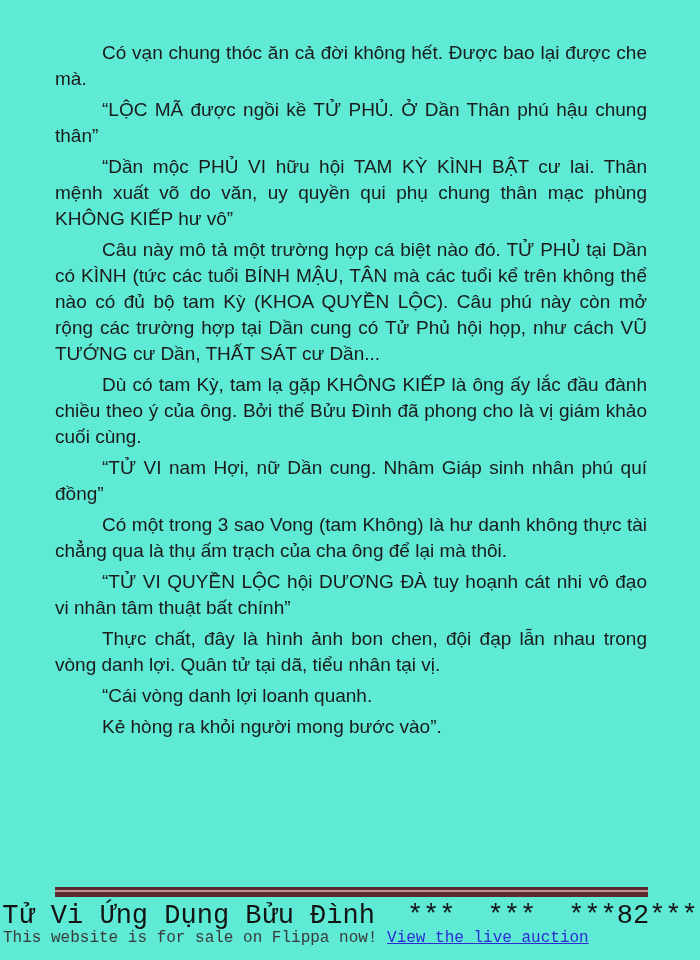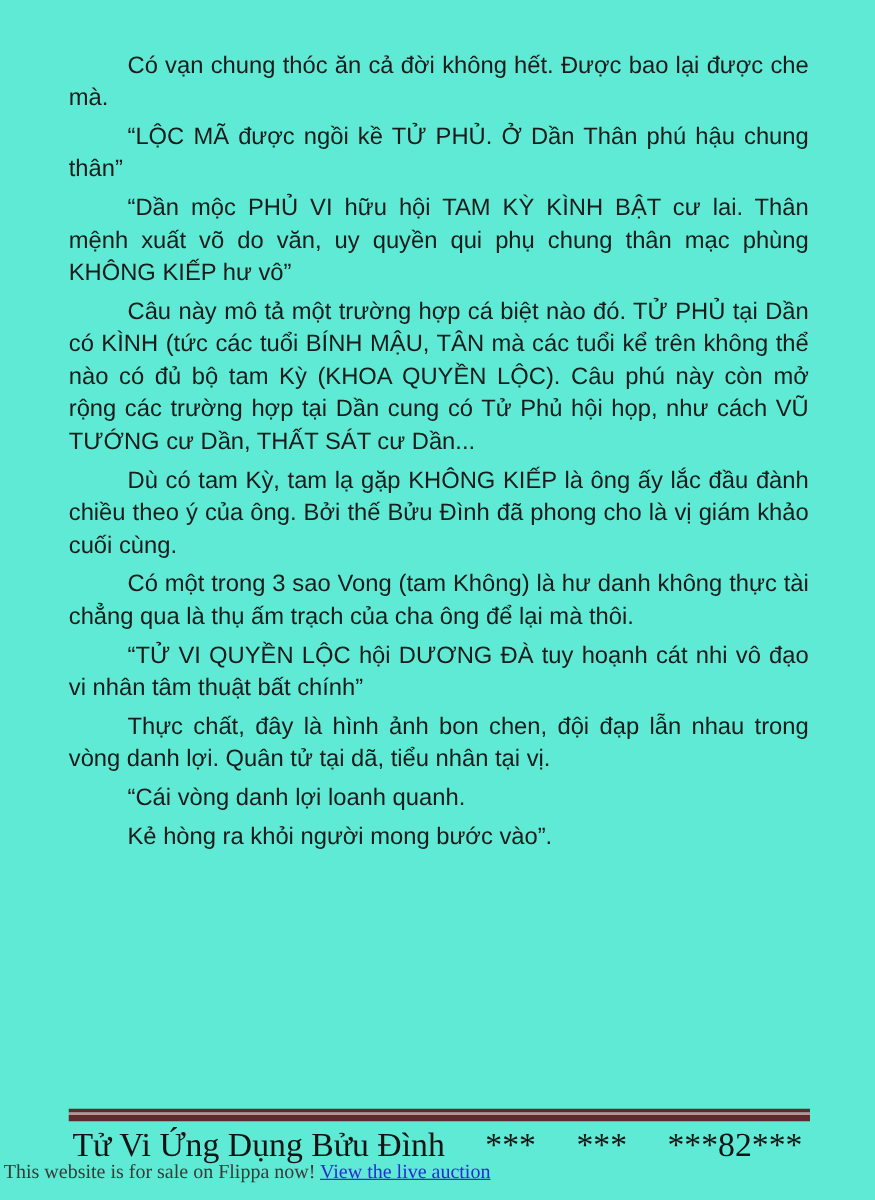--- a/index.html
+++ b/index.html
@@ -33,33 +33,33 @@
   }
   .rule-seg-top { height: 3px; background: #5e2b2d; }
   .rule-seg-mid { height: 2px; background: #bb9193; }
   .rule-seg-bot { height: 5px; background: #5e2b2d; }
   .footer-line {
     position: absolute;
     left: 58px;
     top: 901px;
     width: 584px;
     display: flex;
-    justify-content: space-between;
+    justify-content: center;
     align-items: baseline;
-    font-family: Liberation Serif, serif;
+    font-family: Liberation Mono, monospace;
     font-size: 27px;
     color: #141414;
     white-space: nowrap;
     gap: 32px;
   }
   .watermark {
     position: absolute;
     left: 3px;
     top: 929px;
-    font-family: Liberation Serif, serif;
+    font-family: Liberation Mono, monospace;
     font-size: 16px;
     color: #3a3a3a;
     white-space: nowrap;
   }
   .watermark a {
     color: #2b2bd4;
     text-decoration: underline;
     cursor: pointer;
   }
 </style>
@@ -67,20 +67,21 @@
 <body>
 
 <div class="page">
 
   <div class="body-text">
     <p>Có vạn chung thóc ăn cả đời không hết. Được bao lại được che mà.</p>
     <p>“LỘC MÃ được ngồi kề TỬ PHỦ. Ở Dần Thân phú hậu chung thân”</p>
     <p>“Dần mộc PHỦ VI hữu hội TAM KỲ KÌNH BẬT cư lai. Thân mệnh xuất võ do văn, uy quyền qui phụ chung thân mạc phùng KHÔNG KIẾP hư vô”</p>
     <p>Câu này mô tả một trường hợp cá biệt nào đó. TỬ PHỦ tại Dần có KÌNH (tức các tuổi BÍNH MẬU, TÂN mà các tuổi kể trên không thể nào có đủ bộ tam Kỳ (KHOA QUYỀN LỘC). Câu phú này còn mở rộng các trường hợp tại Dần cung có Tử Phủ hội họp, như cách VŨ TƯỚNG cư Dần, THẤT SÁT cư Dần...</p>
     <p>Dù có tam Kỳ, tam lạ gặp KHÔNG KIẾP là ông ấy lắc đầu đành chiều theo ý của ông. Bởi thế Bửu Đình đã phong cho là vị giám khảo cuối cùng.</p>
+    <p>“TỬ VI nam Hợi, nữ Dần cung. Nhâm Giáp sinh nhân phú quí đồng”</p>
     <p>Có một trong 3 sao Vong (tam Không) là hư danh không thực tài chẳng qua là thụ ấm trạch của cha ông để lại mà thôi.</p>
     <p>“TỬ VI QUYỀN LỘC hội DƯƠNG ĐÀ tuy hoạnh cát nhi vô đạo vi nhân tâm thuật bất chính”</p>
     <p>Thực chất, đây là hình ảnh bon chen, đội đạp lẫn nhau trong vòng danh lợi. Quân tử tại dã, tiểu nhân tại vị.</p>
     <p>“Cái vòng danh lợi loanh quanh.</p>
     <p>Kẻ hòng ra khỏi người mong bước vào”.</p>
   </div>
 
   <div class="footer-rule">
     <div class="rule-seg-top"></div>
     <div class="rule-seg-mid"></div>

